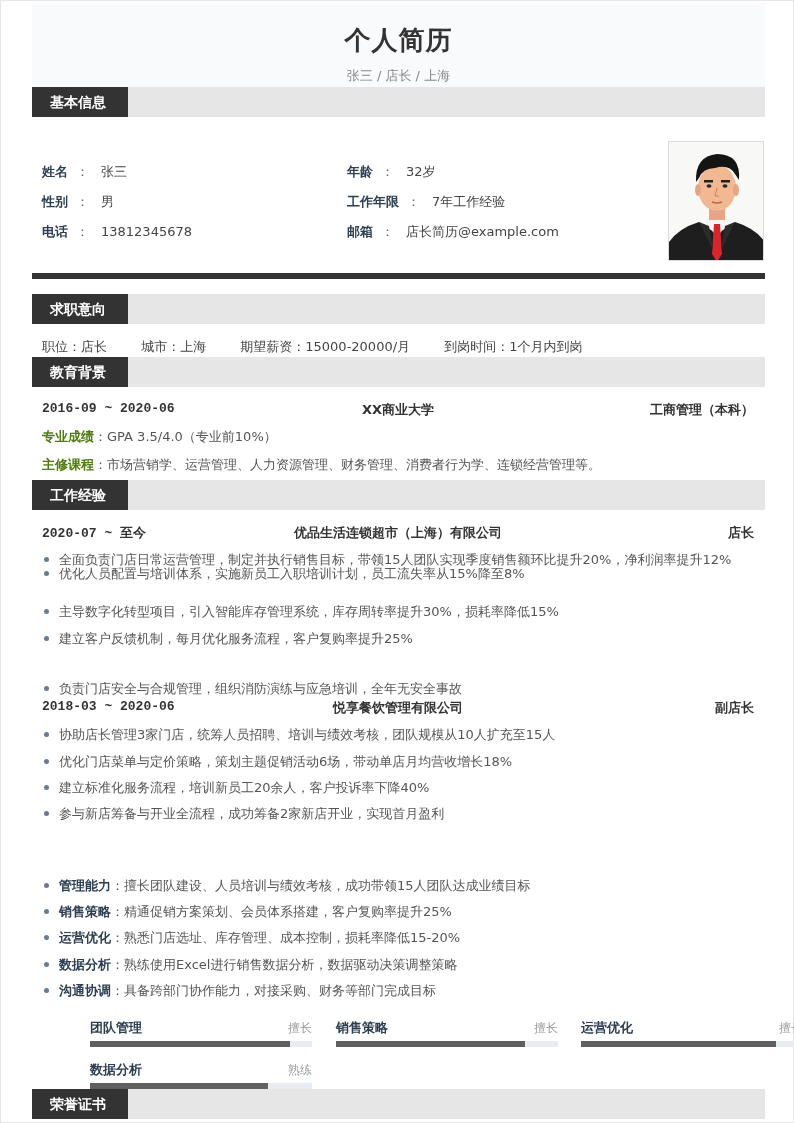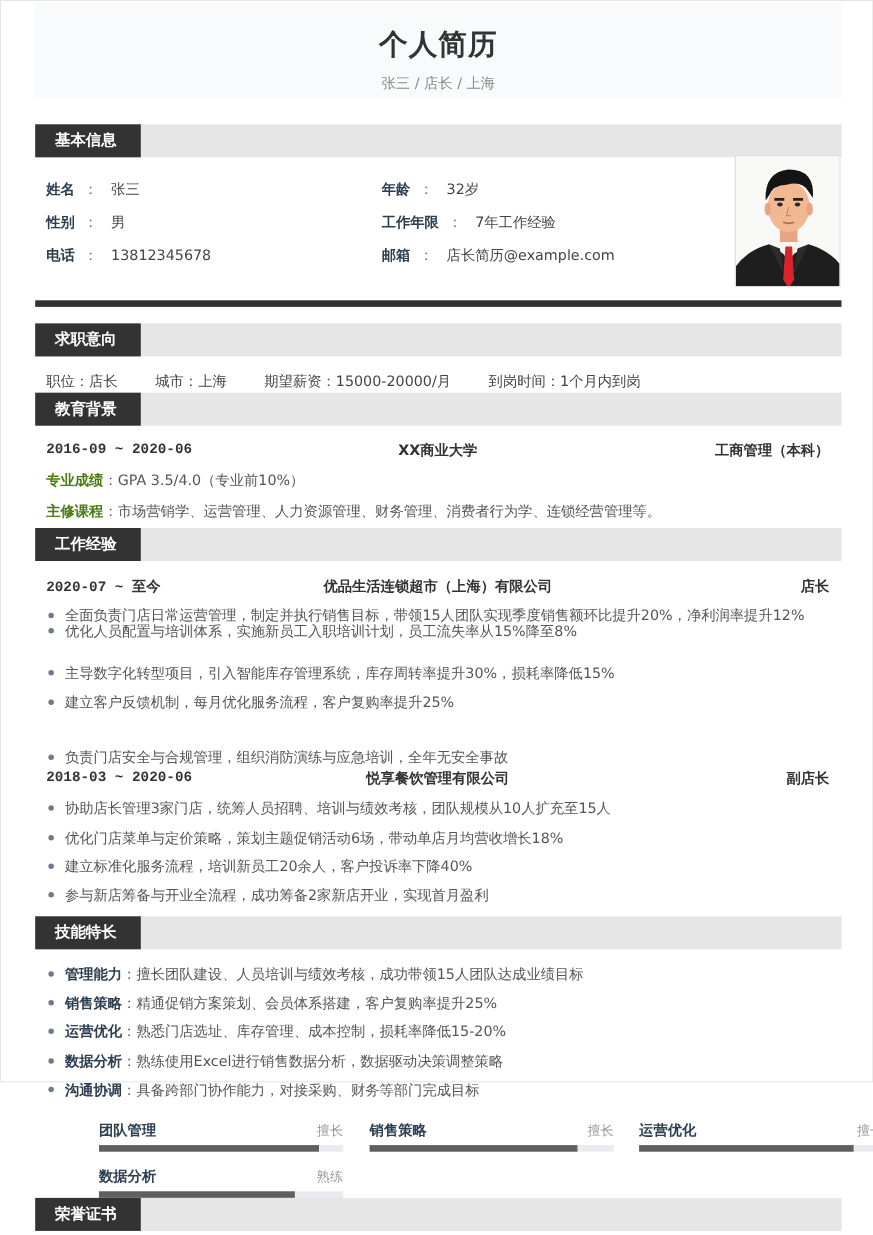--- a/index.html
+++ b/index.html
@@ -1,18 +1,18 @@
 <!DOCTYPE html>
 <html><head>
 <meta charset="utf-8">
 <style>
   * { margin: 0; padding: 0; box-sizing: border-box; }
   html, body { width: 794px; height: 1123px; overflow: hidden; background: #ffffff; }
   body { font-family: "DejaVu Sans", "Liberation Sans", sans-serif; color: #555; position: relative; }
-  .page { position: absolute; left: 0; top: 0; width: 794px; height: 984px; border: 1px solid #e6e6e6; background: #fff; }
+  .page { position: absolute; left: 0; top: 0; width: 794px; height: 1123px; border: 1px solid #e6e6e6; background: #fff; }
 
   .header { position: absolute; left: 31px; top: 2px; width: 733px; height: 86px; background: #f9fafc; text-align: center; }
   .header .title { position: absolute; left: 0; right: 0; top: 20px; font-size: 26px; font-weight: bold; color: #333; letter-spacing: 1px; }
   .header .subtitle { position: absolute; left: 0; right: 0; top: 64px; font-size: 13px; color: #888; }
 
   .section-bar { position: absolute; left: 31px; width: 733px; height: 30px; background: #e6e6e6; }
   .section-bar .tag { position: absolute; left: 0; top: 0; height: 30px; width: 96px; background: #333333; color: #fff; font-size: 14px; font-weight: bold; line-height: 30px; padding-left: 18px; }
 
   .info-row { position: absolute; font-size: 13px; color: #444; white-space: nowrap; }
   .info-row .lbl { font-weight: bold; color: #2c3e50; }
@@ -46,21 +46,21 @@
 </head>
 <body>
 
 <div class="page">
 
   <div class="header">
     <div class="title">个人简历</div>
     <div class="subtitle">张三 / 店长 / 上海</div>
   </div>
 
-  <div class="section-bar" style="top:112px;">
+  <div class="section-bar" style="top:86px;">
     <div class="tag">基本信息</div>
   </div>
 
   <div class="info-row" style="left:41px; top:162px;">
     <span class="lbl">姓名</span><span class="colon">：</span><span>张三</span>
   </div>
   <div class="info-row" style="left:41px; top:192px;">
     <span class="lbl">性别</span><span class="colon">：</span><span>男</span>
   </div>
   <div class="info-row" style="left:41px; top:222px;">
@@ -154,23 +154,20 @@
   <div class="row3" style="top:698px;">
     <span class="c">悦享餐饮管理有限公司</span>
     <span class="l">2018-03 ~ 2020-06</span>
     <span class="r">副店长</span>
   </div>
   <div class="bullet" style="top:725px;">协助店长管理3家门店，统筹人员招聘、培训与绩效考核，团队规模从10人扩充至15人</div>
   <div class="bullet" style="top:752px;">优化门店菜单与定价策略，策划主题促销活动6场，带动单店月均营收增长18%</div>
   <div class="bullet" style="top:778px;">建立标准化服务流程，培训新员工20余人，客户投诉率下降40%</div>
   <div class="bullet" style="top:804px;">参与新店筹备与开业全流程，成功筹备2家新店开业，实现首月盈利</div>
 
-  <div class="section-bar" style="top:832px;">
-    <div class="tag">技能特长</div>
-  </div>
   <div class="bullet" style="top:876px;"><b>管理能力</b><span>：擅长团队建设、人员培训与绩效考核，成功带领15人团队达成业绩目标</span></div>
   <div class="bullet" style="top:902px;"><b>销售策略</b><span>：精通促销方案策划、会员体系搭建，客户复购率提升25%</span></div>
   <div class="bullet" style="top:928px;"><b>运营优化</b><span>：熟悉门店选址、库存管理、成本控制，损耗率降低15-20%</span></div>
   <div class="bullet" style="top:955px;"><b>数据分析</b><span>：熟练使用Excel进行销售数据分析，数据驱动决策调整策略</span></div>
   <div class="bullet" style="top:981px;"><b>沟通协调</b><span>：具备跨部门协作能力，对接采购、财务等部门完成目标</span></div>
 
   <div class="skill" style="left:41px; top:1018px;">
     <span class="name">团队管理</span>
     <span class="level">擅长</span>
     <div class="track">

